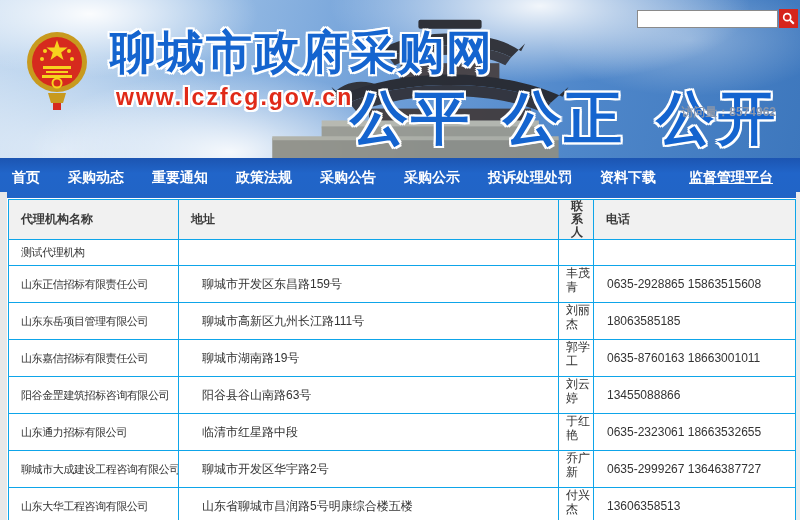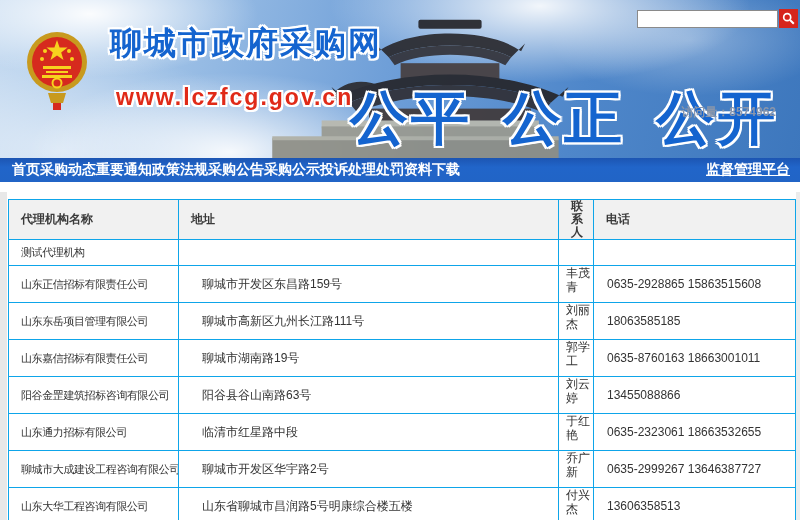--- a/index.html
+++ b/index.html
@@ -20,40 +20,40 @@
       radial-gradient(ellipse 320px 140px at 60px 150px, rgba(255,255,255,.55), rgba(255,255,255,0) 70%),
       linear-gradient(105deg,#c3d9f0 0%, #9dc0e6 22%, #6f9fd8 48%, #4f87ca 72%, #3d77bd 100%);
   }
   .pagoda { position:absolute; left:250px; top:0; width:400px; height:158px; opacity:.93; }
   .outline {
     text-shadow:
       -2px -2px 0 #fff, 0 -2px 0 #fff, 2px -2px 0 #fff,
       -2px 0 0 #fff, 2px 0 0 #fff,
       -2px 2px 0 #fff, 0 2px 0 #fff, 2px 2px 0 #fff;
   }
-  .site-title { position:absolute; left:110px; top:22px; font-size:32px; font-weight:bold;
+  .site-title { position:absolute; left:110px; top:22px; font-size:46px; font-weight:bold;
     color:#1464cf; letter-spacing:2px; white-space:nowrap; }
   .site-url { position:absolute; left:116px; top:84px; font-size:23px; font-weight:bold;
     color:#e02a18; letter-spacing:2px; white-space:nowrap; }
   .slogan { position:absolute; left:350px; top:80px; font-size:58px; font-weight:bold;
     color:#1464cf; letter-spacing:3px; word-spacing:12px; white-space:nowrap; }
   .emblem { position:absolute; left:26px; top:26px; }
 
   .search-box { position:absolute; top:9px; right:2px; display:flex; align-items:center; z-index:5; }
   .search-input { width:141px; height:18px; border:1px solid #8a8a8a; font-size:12px; padding:1px 4px; outline:none; }
   .search-btn { width:19px; height:19px; background:#d6251c; border:none; margin-left:1px;
     display:flex; align-items:center; justify-content:center; cursor:pointer; padding:0; }
 
   .visit { position:absolute; top:104px; right:24px; font-size:12px; color:#8a96ab; z-index:5;font-weight:bold; }
 
   
   .nav {
-    position:absolute; left:0; top:158px; width:800px; height:24px;
+    position:absolute; left:0; top:158px; width:800px; height:40px;
     background:linear-gradient(180deg,#1c55b2 0%, #2165c9 38%, #2164c6 100%);
-    display:flex; align-items:center; padding:0 10px 0 12px;
+    display:flex; align-items:center; gap:28px; padding:0 27px 0 12px;
   }
   .nav-item { color:#fff; font-size:14px; font-weight:bold; text-decoration:none; white-space:nowrap; cursor:pointer; }
   .nav-item.right { margin-left:auto;text-decoration:underline; }
 
   
   .strip-left  { position:absolute; left:0;  top:192px; width:7px; height:328px; background:#e8e8e8; }
   .strip-right { position:absolute; right:0; top:192px; width:4px; height:328px; background:#ececec; }
 
   table.agency {
     position:absolute; left:8px; top:199px; width:787px;

